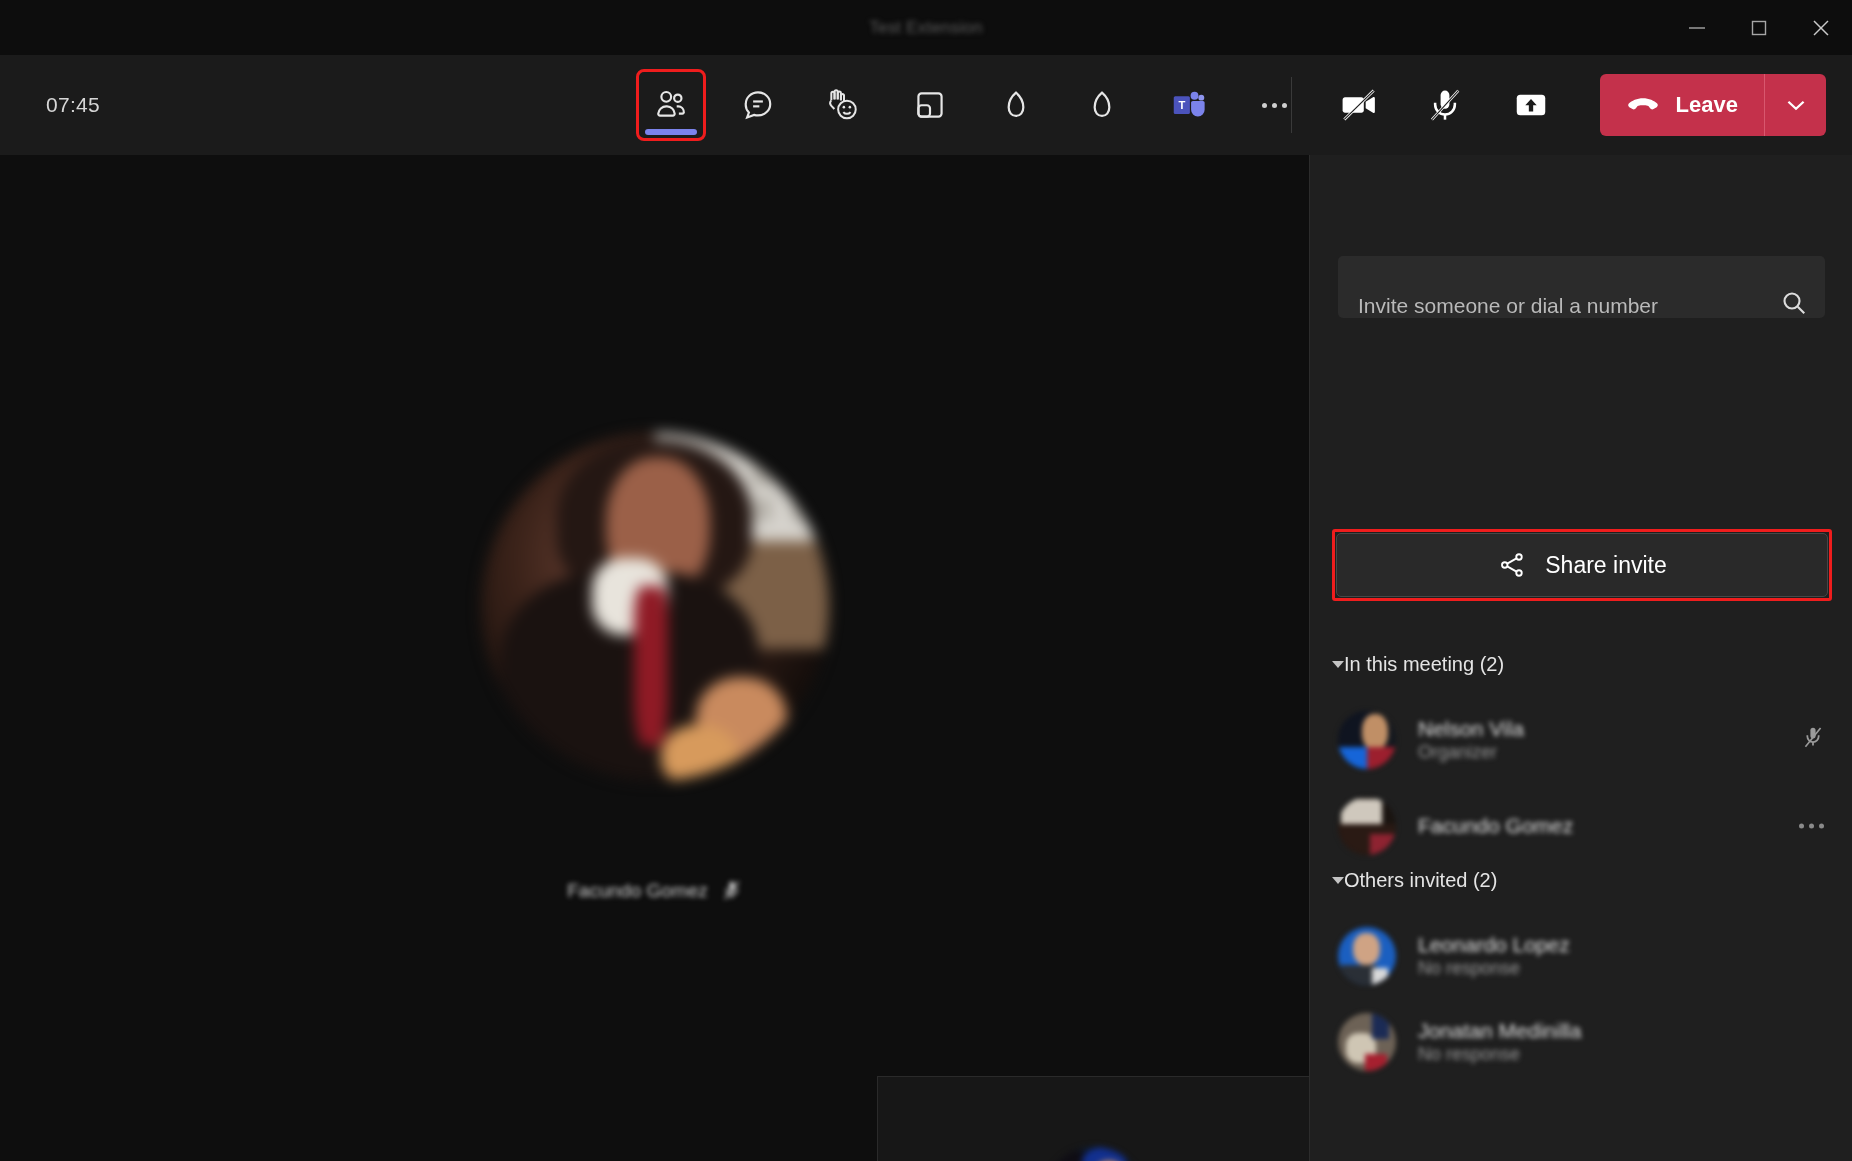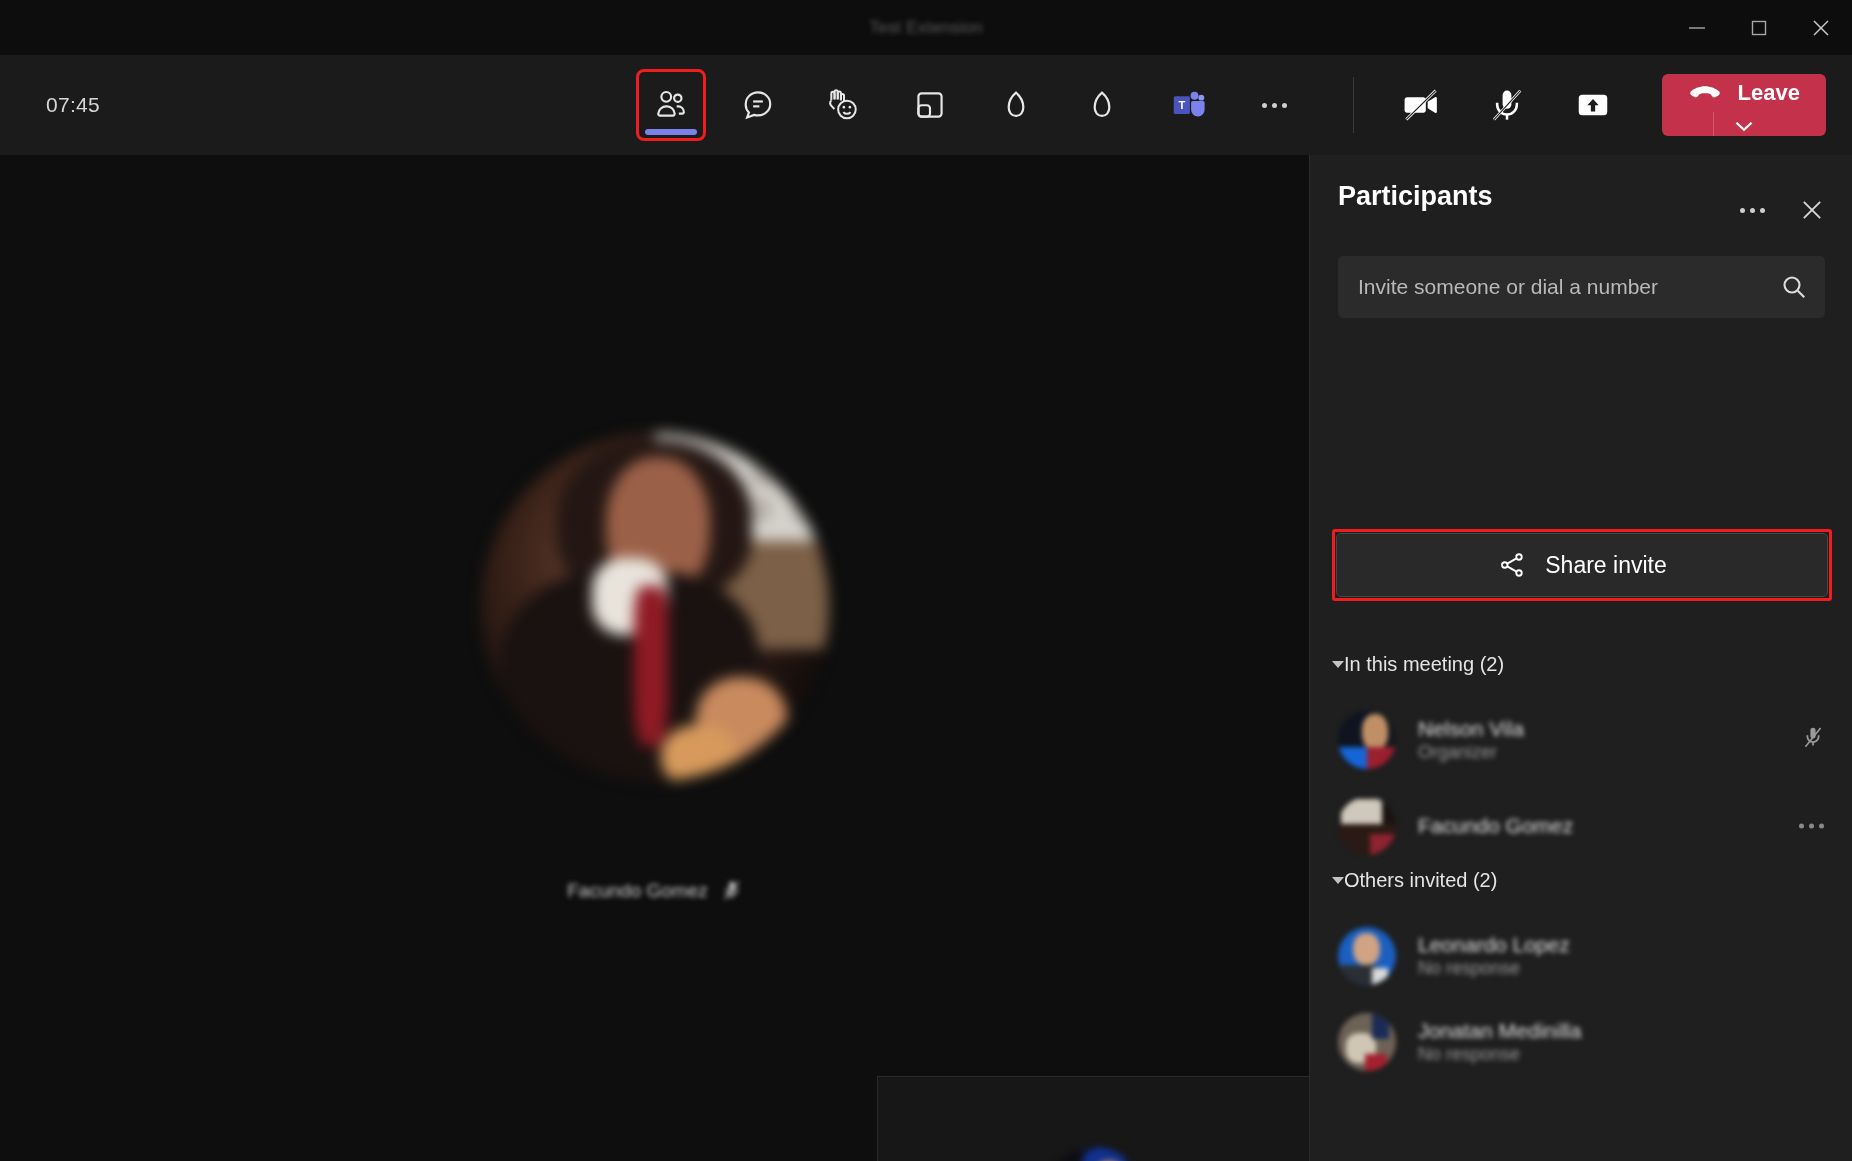--- a/index.html
+++ b/index.html
@@ -64,21 +64,20 @@
     width: 1px; height: 56px; background: #3a3a3a; margin: 0 24px;
   }
   .toolbar-right {
     position: absolute; right: 26px; top: 0; height: 100px;
     display: flex; align-items: center;
   }
   .leave-btn {
     display: flex; align-items: center; height: 62px;
     background: #c4314b; border-radius: 6px; margin-left: 26px;
     overflow: hidden;
-    flex-direction: column;
   }
   .leave-main {
     display: flex; align-items: center; gap: 14px;
     padding: 0 26px 0 24px; height: 62px;
   }
   .leave-label { font-size: 22px; font-weight: bold; color: #ffffff; }
   .leave-caret {
     width: 62px; height: 62px; display: flex; align-items: center; justify-content: center;
     border-left: 1px solid #d8576e;
   }
@@ -178,21 +177,21 @@
     position: absolute; right: 24px; top: 38px;
     display: flex; align-items: center; gap: 26px;
   }
   .icon-btn { display: flex; align-items: center; justify-content: center; width: 34px; height: 34px; }
   .dots-h { display: flex; gap: 5px; }
   .dots-h i { width: 5px; height: 5px; border-radius: 50%; background: #cfcfcf; display: block; }
 
   .search-box {
     position: absolute; left: 28px; top: 101px;
     width: 487px; height: 62px; background: #2b2b2b; border-radius: 5px;
-    display: flex; align-items: center;
+    display: flex; align-items: flex-end;
   }
   .search-input {
     flex: 1; background: transparent; border: none; outline: none;
     color: #d8d8d8; font-size: 21px;
     padding: 0 0 0 20px; font-family: "Liberation Sans", sans-serif;
   }
   .search-input::placeholder { color: #b9b9b9; }
   .search-icon-wrap { width: 62px; display: flex; align-items: center; justify-content: center; }
 
   .share-invite {
@@ -438,38 +437,20 @@
       <div class="avatar-small">
         <div class="as-hair"></div>
         <div class="as-cap"></div>
         <div class="as-face"></div>
 
       </div>
     </div>
   </div>
 
   <div class="panel">
-    <div class="panel-head">
-      <div class="panel-title">Participants</div>
-      <div class="panel-actions">
-        <div class="icon-btn">
-          <span class="dots-h">
-              <i></i>
-              <i></i>
-              <i></i>
-            </span>
-        </div>
-        <div class="icon-btn">
-          <svg width="28" height="28" viewBox="0 0 24 24">
-              <line x1="5" y1="5" x2="19" y2="19" stroke="#d7d7d7" stroke-width="1.6"></line>
-              <line x1="19" y1="5" x2="5" y2="19" stroke="#d7d7d7" stroke-width="1.6"></line>
-            </svg>
-        </div>
-      </div>
-    </div>
 
     <div class="search-box">
       <input class="search-input" type="text" placeholder="Invite someone or dial a number" style="">
       <span class="search-icon-wrap">
         <svg width="30" height="30" viewBox="0 0 24 24" fill="none" stroke="#dcdcdc" stroke-width="1.7">
           <circle cx="10.4" cy="10.4" r="6"></circle>
             <line x1="15" y1="15" x2="20.2" y2="20.2"></line>
         </svg>
       </span>
     </div>

